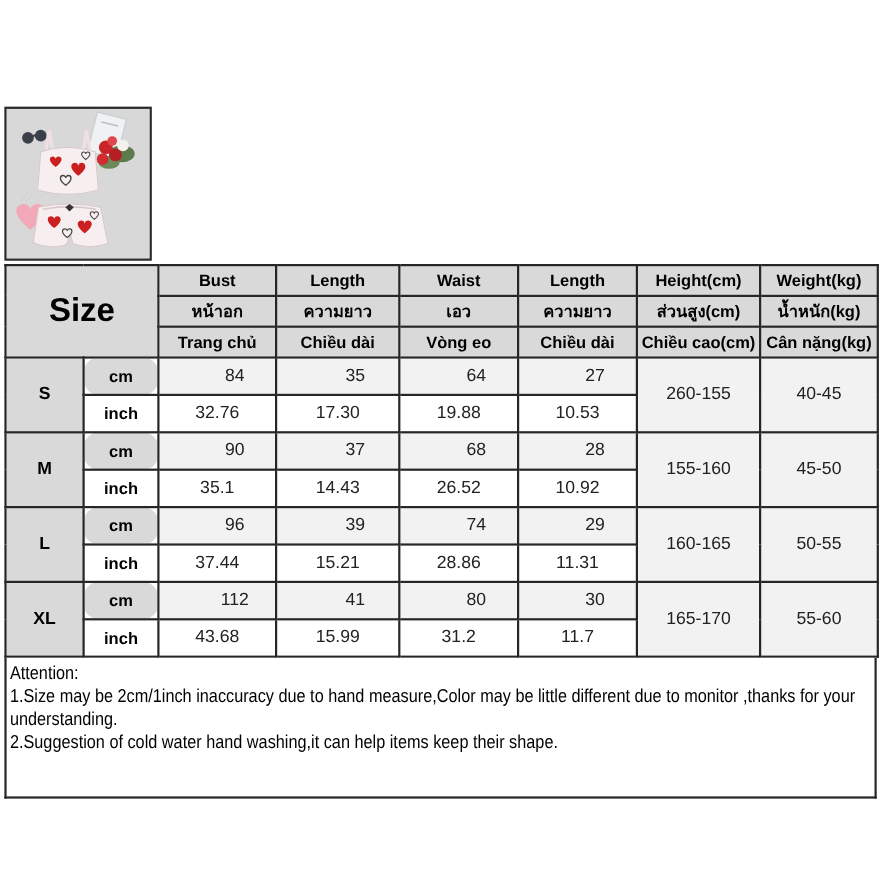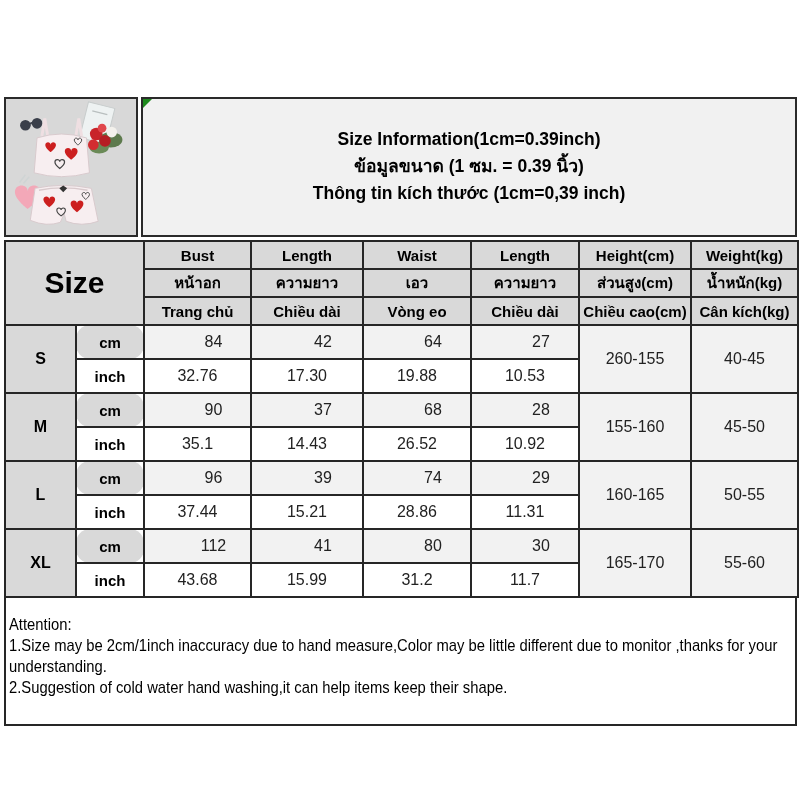--- a/index.html
+++ b/index.html
@@ -41,21 +41,21 @@
   .u-cm{background:#d9d9d9;}
   tr.r-cm td{height:32px;}
   tr.r-inch td{height:32px;}
   .val{font-size:16px;font-weight:normal;color:#222;background:#ffffff;}
   tr.r-cm .val{background:#f2f2f2;padding-left:32px;}
   .range{font-size:16px;font-weight:normal;color:#222;background:#f2f2f2;}
 
   
   .attention{
     box-sizing:border-box;border:2px solid #262626;border-top:none;
-    height:128px;background:#ffffff;padding:16px 3px;
+    height:128px;background:#ffffff;padding:3px 3px;
   }
   .attention-inner{
     width:115%;transform:scaleX(0.87);transform-origin:0 0;
     font-size:17px;line-height:21px;color:#000;
   }
 </style>
 </head>
 <body>
 
 <div class="canvas">
@@ -108,26 +108,20 @@
           <g>
             <path d="M30,92 Q58,86 88,92 L95,126 Q78,132 62,126 L60,118 L56,127 Q42,132 25,125 Z" fill="#f7eef0" stroke="#d8c9cc" stroke-width="1"></path>
             <path d="M34,94 Q58,89 84,94" stroke="#d8c9cc" stroke-width="1.5" fill="none"></path>
             <path d="M55,92 L59,96 L63,92 L59,89 Z" fill="#333"></path>
             <use href="#heart" transform="translate(38,100) scale(1.1)" fill="#cc1f1f"></use>
             <use href="#heart" transform="translate(66,104) scale(1.2)" fill="#cc1f1f"></use>
             <use href="#heart" transform="translate(52,112) scale(0.8)" fill="none" stroke="#444" stroke-width="1.4"></use>
             <use href="#heart" transform="translate(78,96) scale(0.7)" fill="none" stroke="#444" stroke-width="1.4"></use>
           </g>
         </svg>
-      </div>
-      <div class="titlebox">
-        <div class="green-tri"></div>
-        <div class="title-line">Size Information(1cm=0.39inch)</div>
-        <div class="title-line">ข้อมูลขนาด (1 ซม. = 0.39 นิ้ว)</div>
-        <div class="title-line">Thông tin kích thước (1cm=0,39 inch)</div>
       </div>
     </div>
 
     <table>
       <colgroup>
         <col style="width:71px">
           <col style="width:68px">
         <col style="width:107px">
           <col style="width:112px">
         <col style="width:108px">
@@ -152,28 +146,28 @@
         <th>ความยาว</th>
         <th>ส่วนสูง(cm)</th>
         <th>น้ำหนัก(kg)</th>
       </tr>
       <tr>
         <th>Trang chủ</th>
         <th>Chiều dài</th>
         <th>Vòng eo</th>
         <th>Chiều dài</th>
         <th>Chiều cao(cm)</th>
-        <th>Cân kích(kg)</th>
+        <th>Cân nặng(kg)</th>
       </tr>
 
       <tr class="r-cm">
         <td class="size-label" rowspan="2">S</td>
         <td class="unit u-cm">cm</td>
         <td class="val">84</td>
-        <td class="val">42</td>
+        <td class="val">35</td>
         <td class="val">64</td>
         <td class="val">27</td>
         <td class="range" rowspan="2">260-155</td>
         <td class="range" rowspan="2">40-45</td>
       </tr>
       <tr class="r-inch">
         <td class="unit">inch</td>
         <td class="val">32.76</td>
         <td class="val">17.30</td>
         <td class="val">19.88</td>

